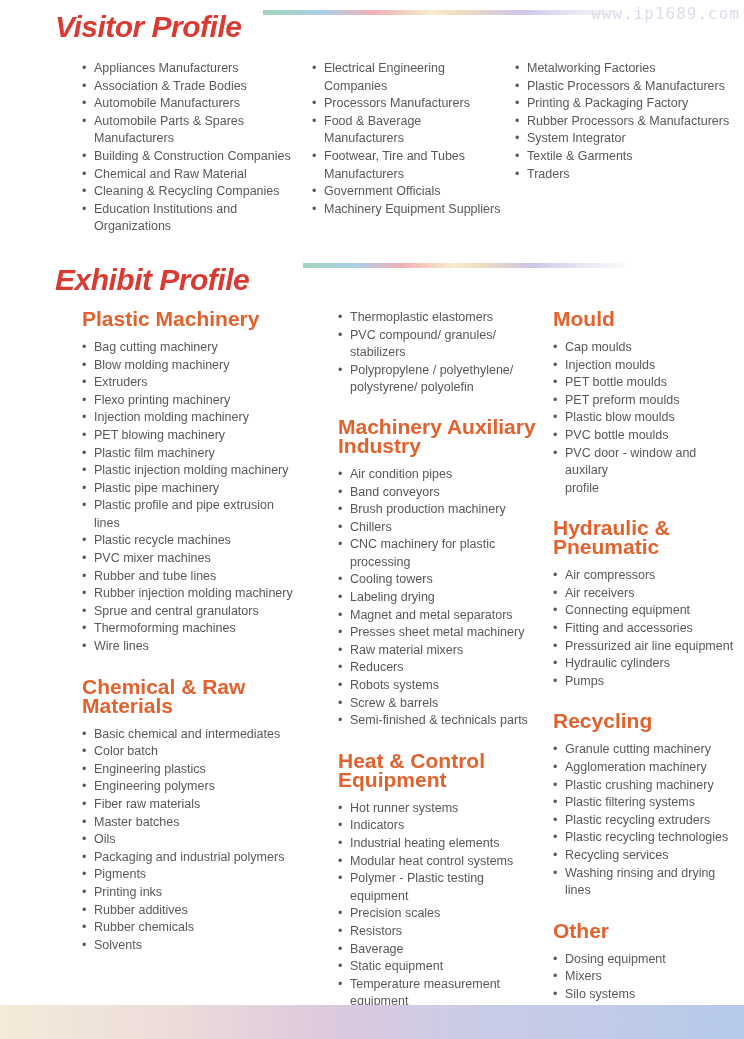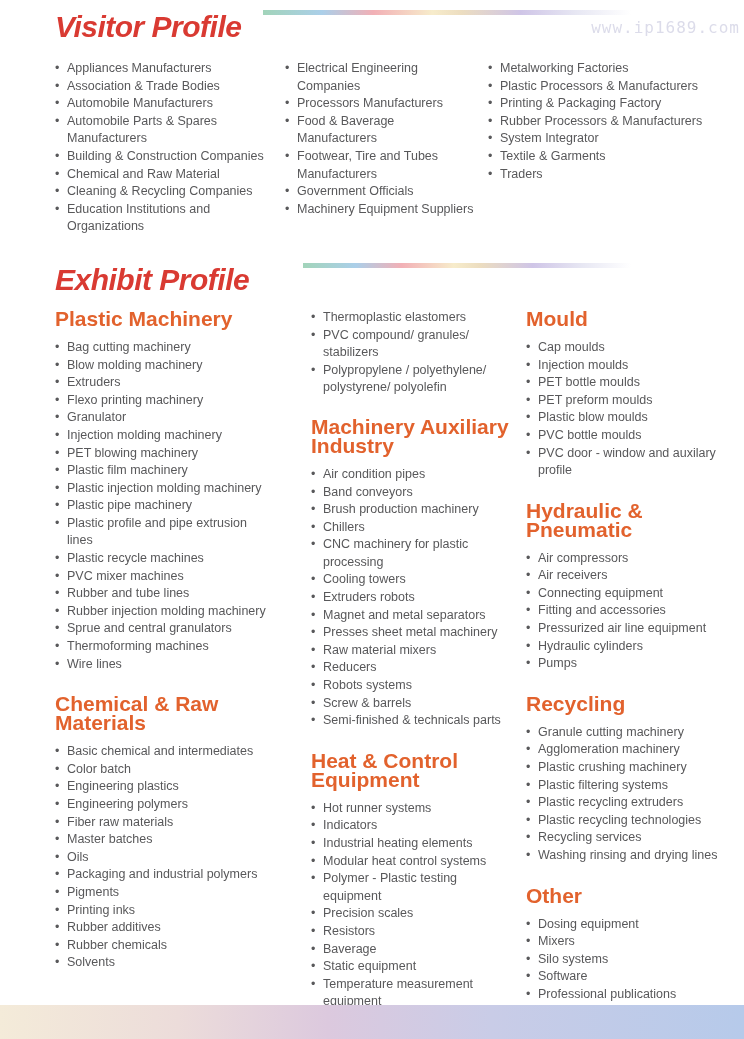--- a/index.html
+++ b/index.html
@@ -12,21 +12,21 @@
   html,body{background:#ffffff;}
   .page{
     position:relative;
     width:744px;height:1039px;
     background:#ffffff;
     overflow:hidden;
     font-family:"Liberation Sans", sans-serif;
     color:var(--text-gray);
   }
   .watermark{
-    position:absolute;top:18px;right:4px;
+    position:absolute;top:4px;right:4px;
     font-family:"DejaVu Sans Mono", monospace;
     font-size:16px;letter-spacing:1px;
     color:var(--watermark-gray);
     z-index:2;
   }
   .content{padding:10px 8px 0 55px;}
   .hd-row{display:flex;align-items:flex-start;}
   .main-title{
     font-size:30px;line-height:1.1;
     font-style:italic;font-weight:bold;
@@ -34,21 +34,21 @@
     color:var(--title-red);
     white-space:nowrap;
   }
   .grad-line{
     flex:1;height:5px;margin-left:22px;margin-right:105px;
     background:linear-gradient(90deg,
       #a2d4ba 0%, #abcfe9 16%, #f2b0b6 30%, #f7eccb 46%,
       #ecddc0 54%, #cfc5e7 70%, #e7e7f3 85%, rgba(255,255,255,0) 100%);
   }
   .visitor-section .hd-row{margin-bottom:17px;}
-  .cols{display:grid;}
+  .cols{display:grid;margin-left:27px;}
   .visitor-cols{grid-template-columns:230px 203px 1fr;}
   .exhibit-cols{grid-template-columns:256px 215px 1fr;}
   .exhibit-section{margin-top:27px;}
   .exhibit-section .hd-row{margin-bottom:13px;gap:32px;}
   ul.bullet-list{list-style:none;}
   ul.bullet-list li{
     position:relative;
     padding-left:12px;
     font-size:12.5px;
     line-height:17.6px;
@@ -137,21 +137,20 @@
       </div>
       <div class="cols exhibit-cols" id="exhibit-cols">
           <div class="col">
             <div class="section">
               <h2 class="sub-heading">Plastic Machinery</h2>
               <ul class="bullet-list">
                 <li>Bag cutting machinery</li>
                 <li>Blow molding machinery</li>
                 <li>Extruders</li>
                 <li>Flexo printing machinery</li>
-                <li>Granulator</li>
                 <li>Injection molding machinery</li>
                 <li>PET blowing machinery</li>
                 <li>Plastic film machinery</li>
                 <li>Plastic injection molding machinery</li>
                 <li>Plastic pipe machinery</li>
                 <li>Plastic profile and pipe extrusion
 lines</li>
                 <li>Plastic recycle machines</li>
                 <li>PVC mixer machines</li>
                 <li>Rubber and tube lines</li>
@@ -194,21 +193,21 @@
               <h2 class="sub-heading">Machinery Auxiliary
 Industry</h2>
               <ul class="bullet-list">
                 <li>Air condition pipes</li>
                 <li>Band conveyors</li>
                 <li>Brush production machinery</li>
                 <li>Chillers</li>
                 <li>CNC machinery for plastic
 processing</li>
                 <li>Cooling towers</li>
-                <li>Extruders robots</li>
+                <li>Labeling drying</li>
                 <li>Magnet and metal separators</li>
                 <li>Presses sheet metal machinery</li>
                 <li>Raw material mixers</li>
                 <li>Reducers</li>
                 <li>Robots systems</li>
                 <li>Screw &amp; barrels</li>
                 <li>Semi-finished &amp; technicals parts</li>
               </ul>
             </div>
             <div class="section">

